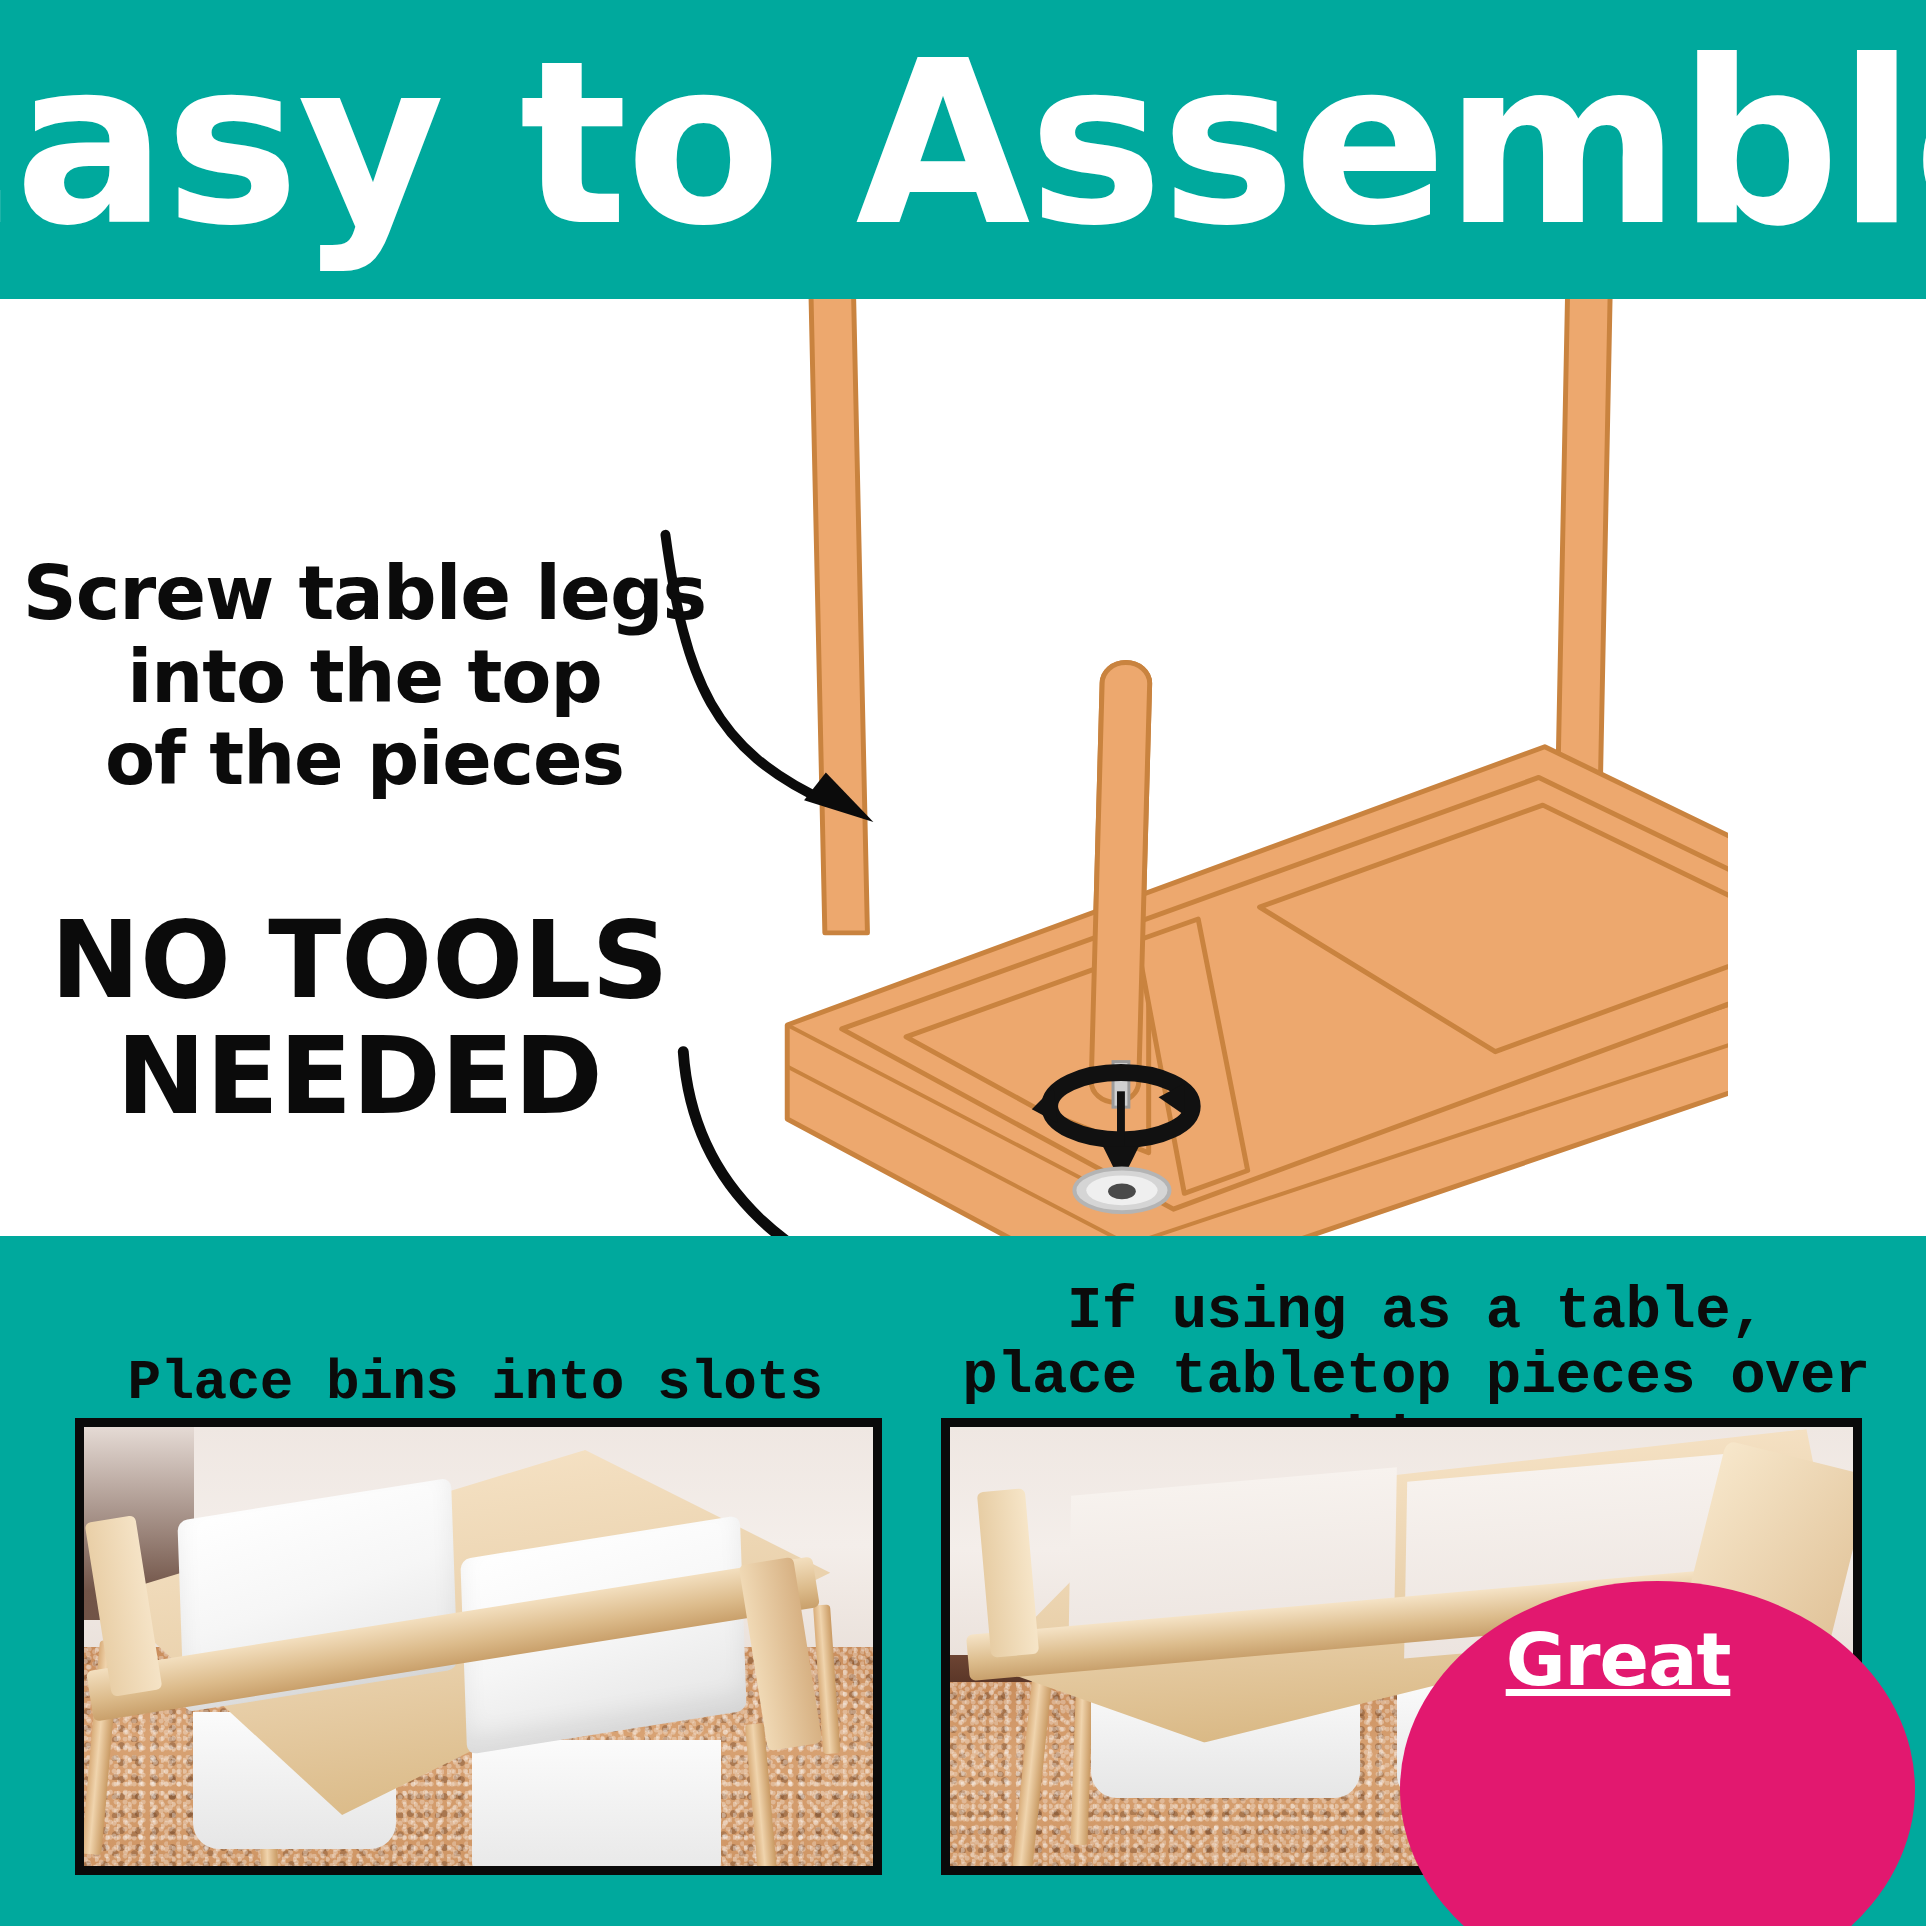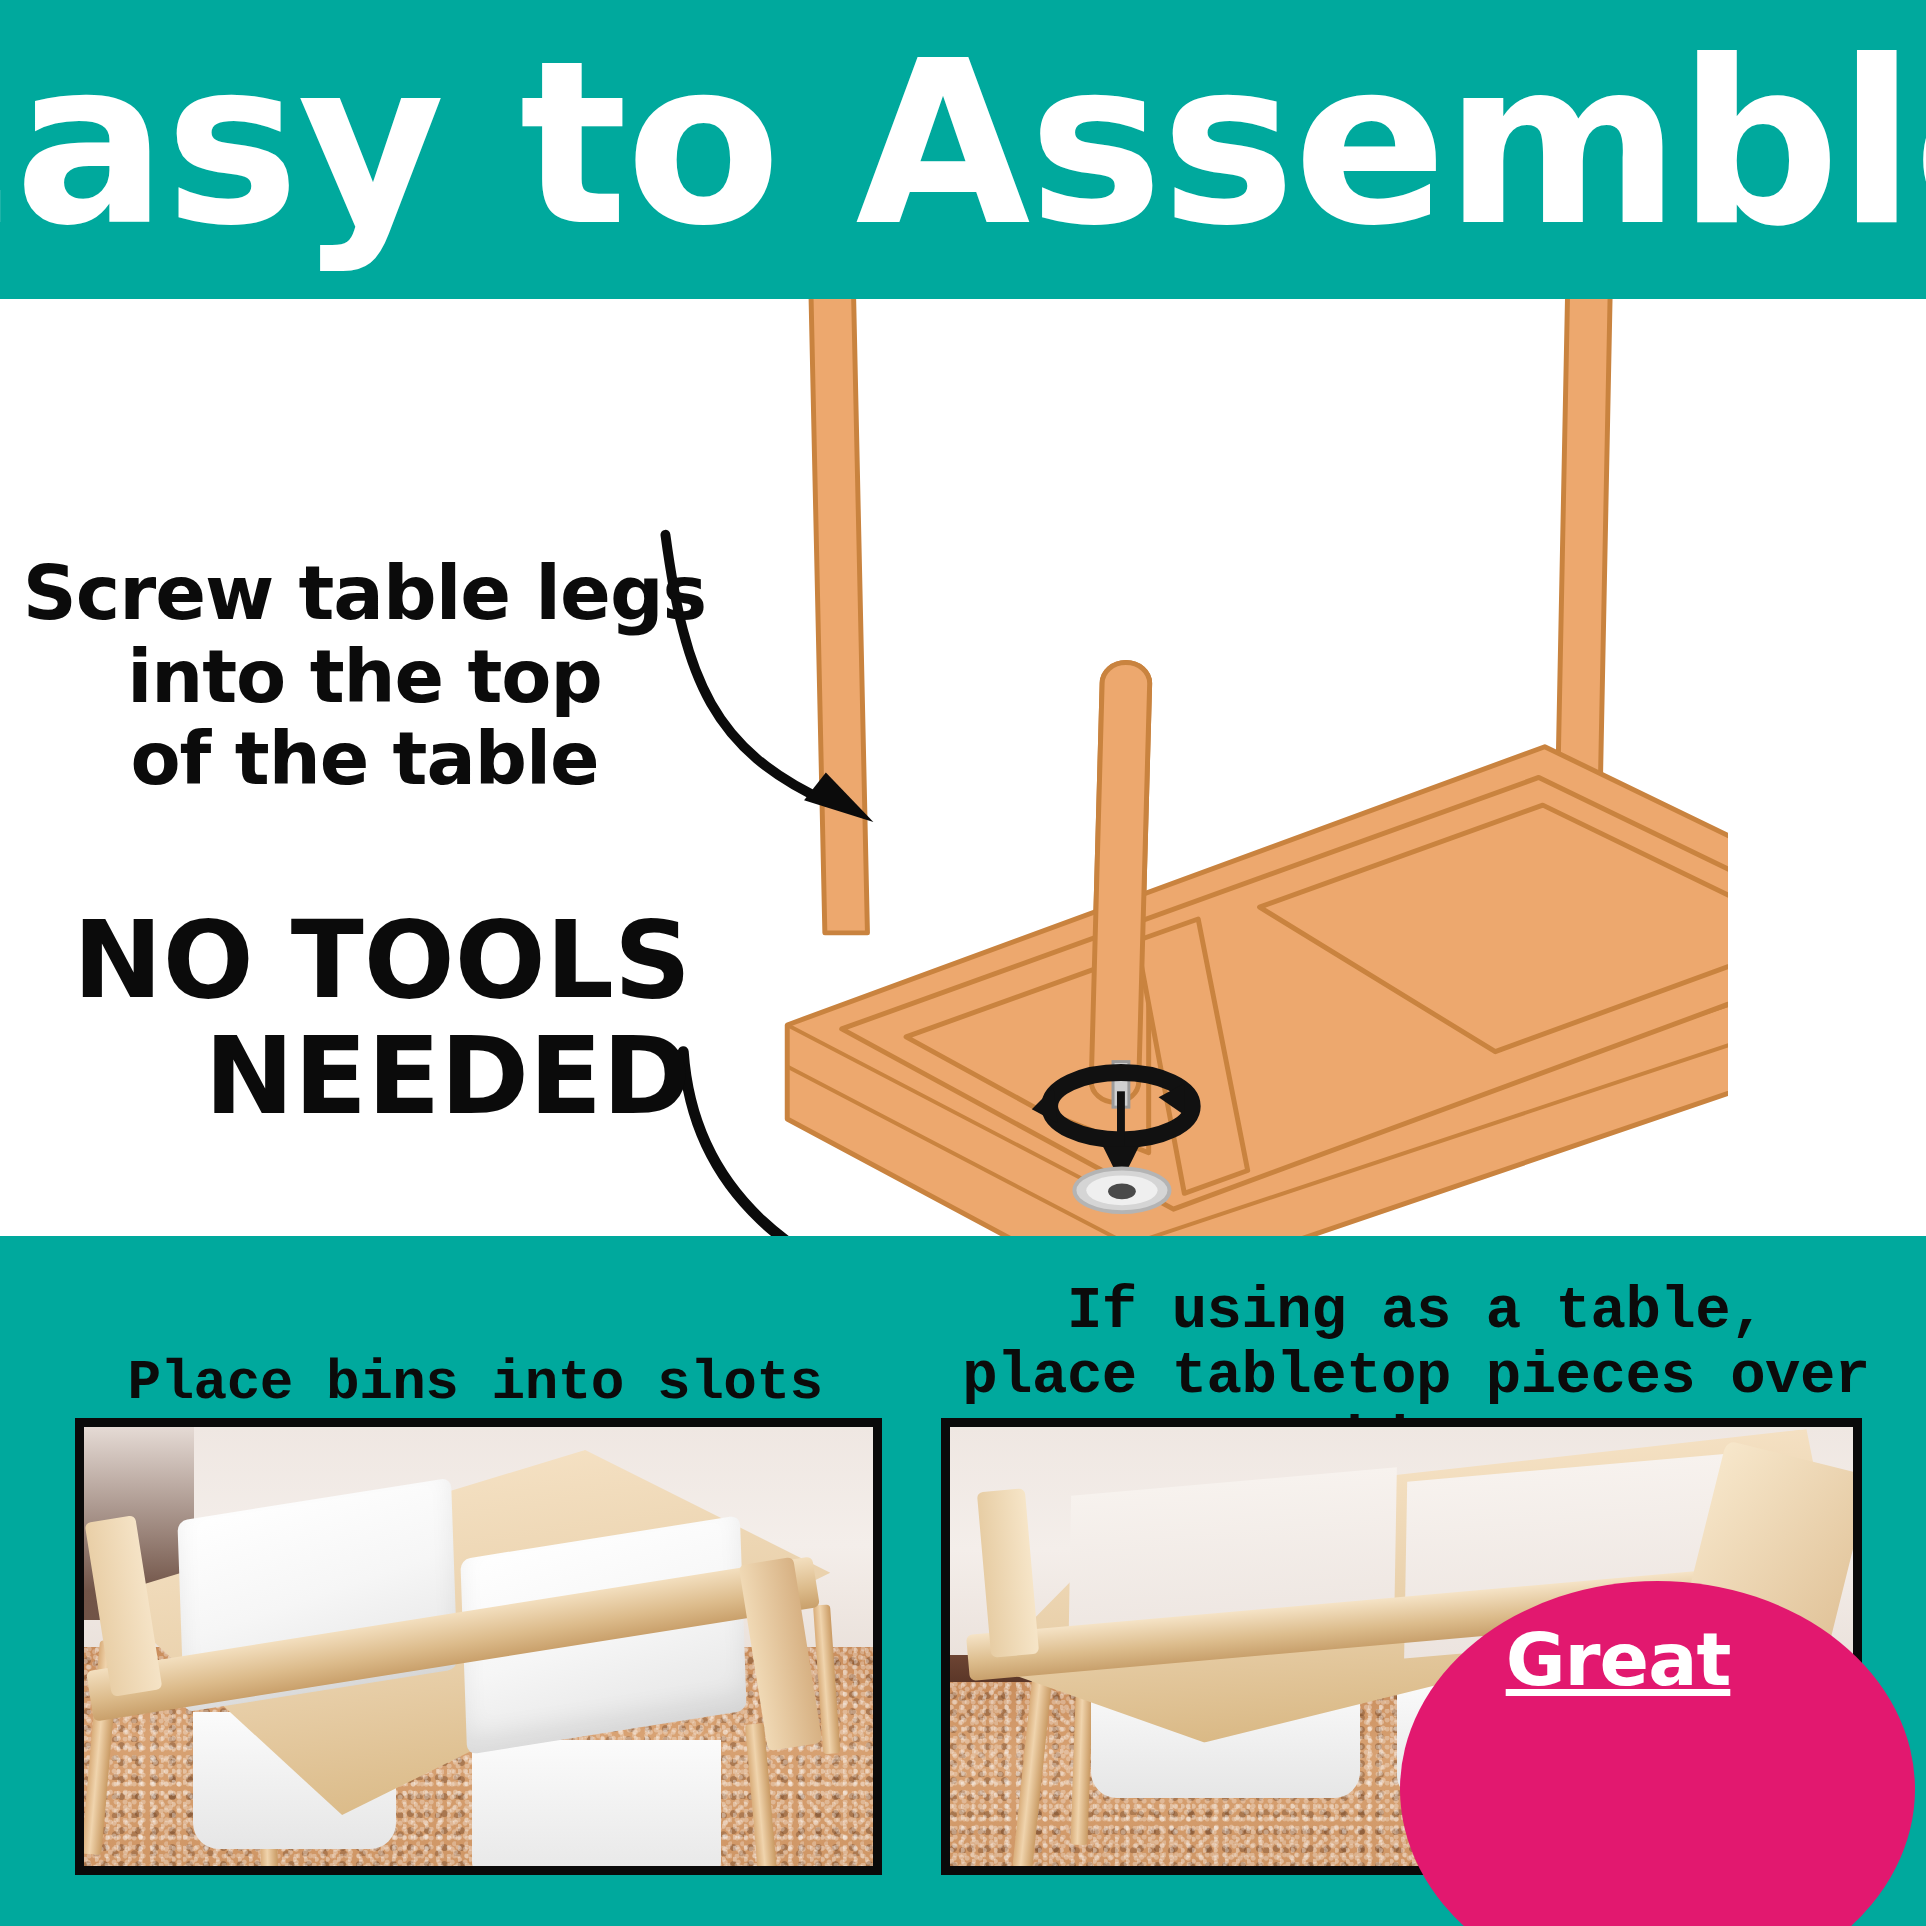--- a/index.html
+++ b/index.html
@@ -45,21 +45,21 @@
     font-weight:700;
     font-size:73px;
     line-height:1.13;
     color:#0b0b0b;
     letter-spacing:-1px;
     white-space:nowrap;
   }
   .instr-line.l1{font-size:75px;}
   .notools{
     position:absolute;left:28px;top:604px;width:663px;
-    text-align:right;
+    text-align:center;
   }
   .notools .nt-line{
     font-family:"DejaVu Sans", sans-serif;
     font-weight:700;
     font-size:107px;
     line-height:1.08;
     color:#0b0b0b;
     letter-spacing:0px;
     white-space:nowrap;
   }
@@ -208,21 +208,21 @@
     </svg>
 
     <svg class="tablesvg" viewBox="0 0 1946 946" style="pointer-events:none">
       <path d="M672,238 C692,385 720,455 836,508" fill="none" stroke="#0b0b0b" stroke-width="10" stroke-linecap="round"></path>
       <path d="M882,528 L812,506 L834,478 Z" fill="#0b0b0b"></path>
     </svg>
 
     <div class="instr-block">
       <div class="instr-line l1">Screw table legs</div>
       <div class="instr-line">into the top</div>
-      <div class="instr-line">of the table</div>
+      <div class="instr-line">of the pieces</div>
     </div>
 
     <div class="notools">
       <div class="nt-line">NO TOOLS</div>
       <div class="nt-line">NEEDED</div>
     </div>
   </div>
 
   <div class="bottom">
 

